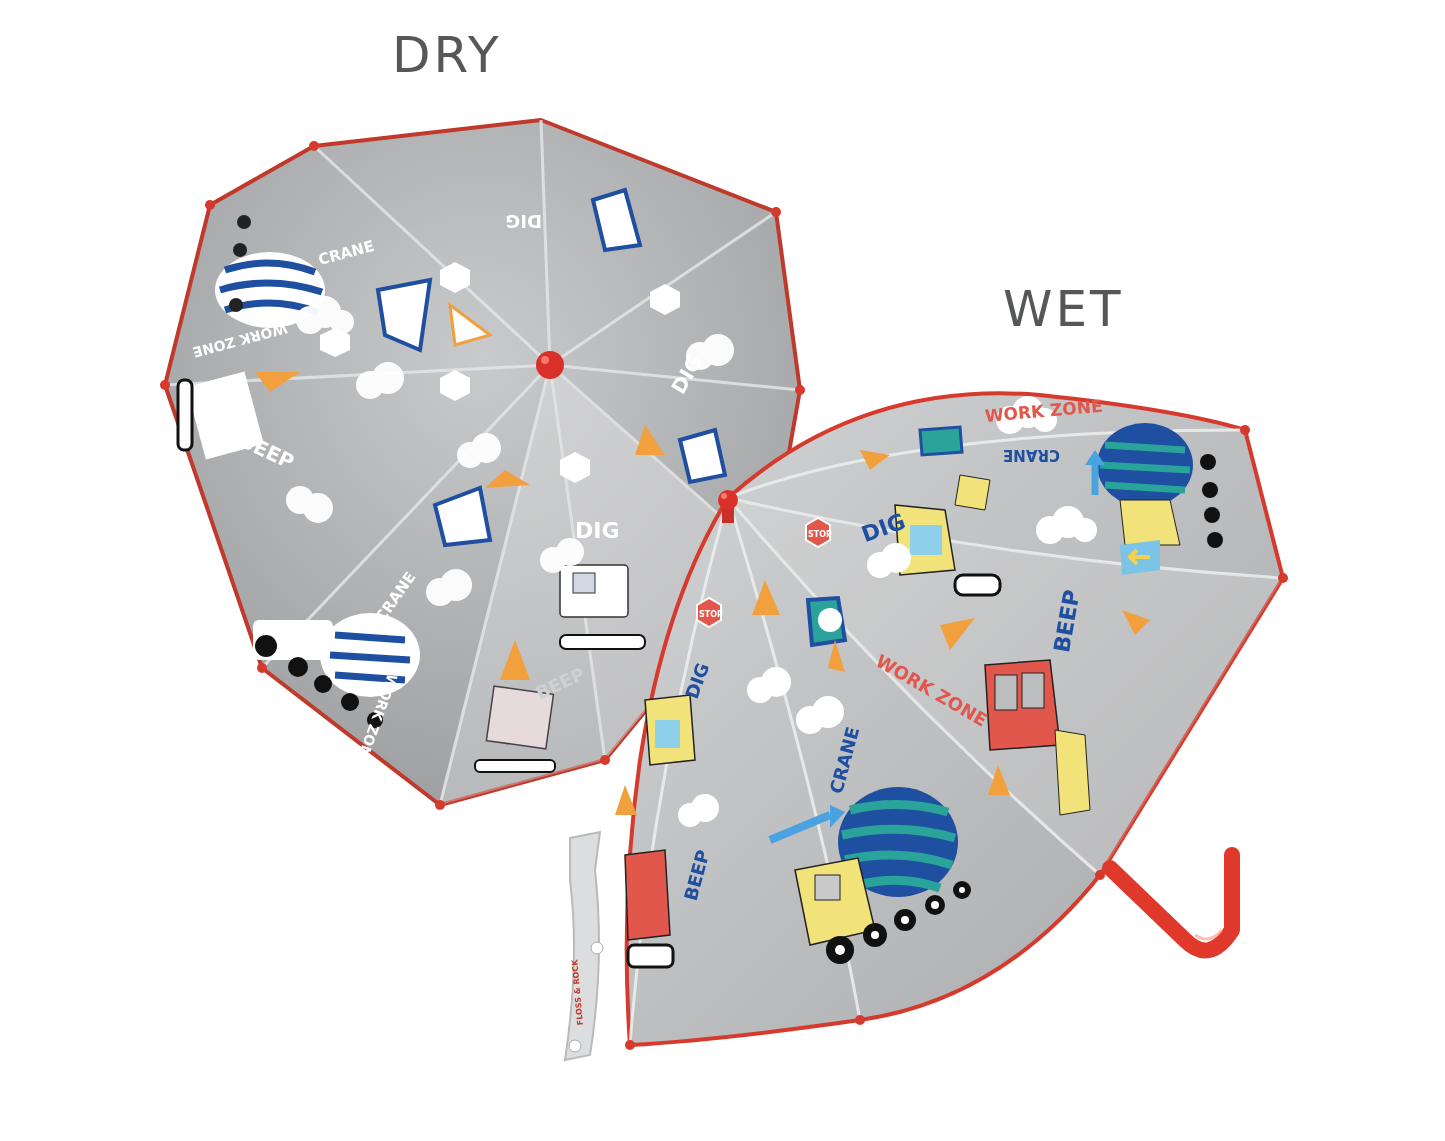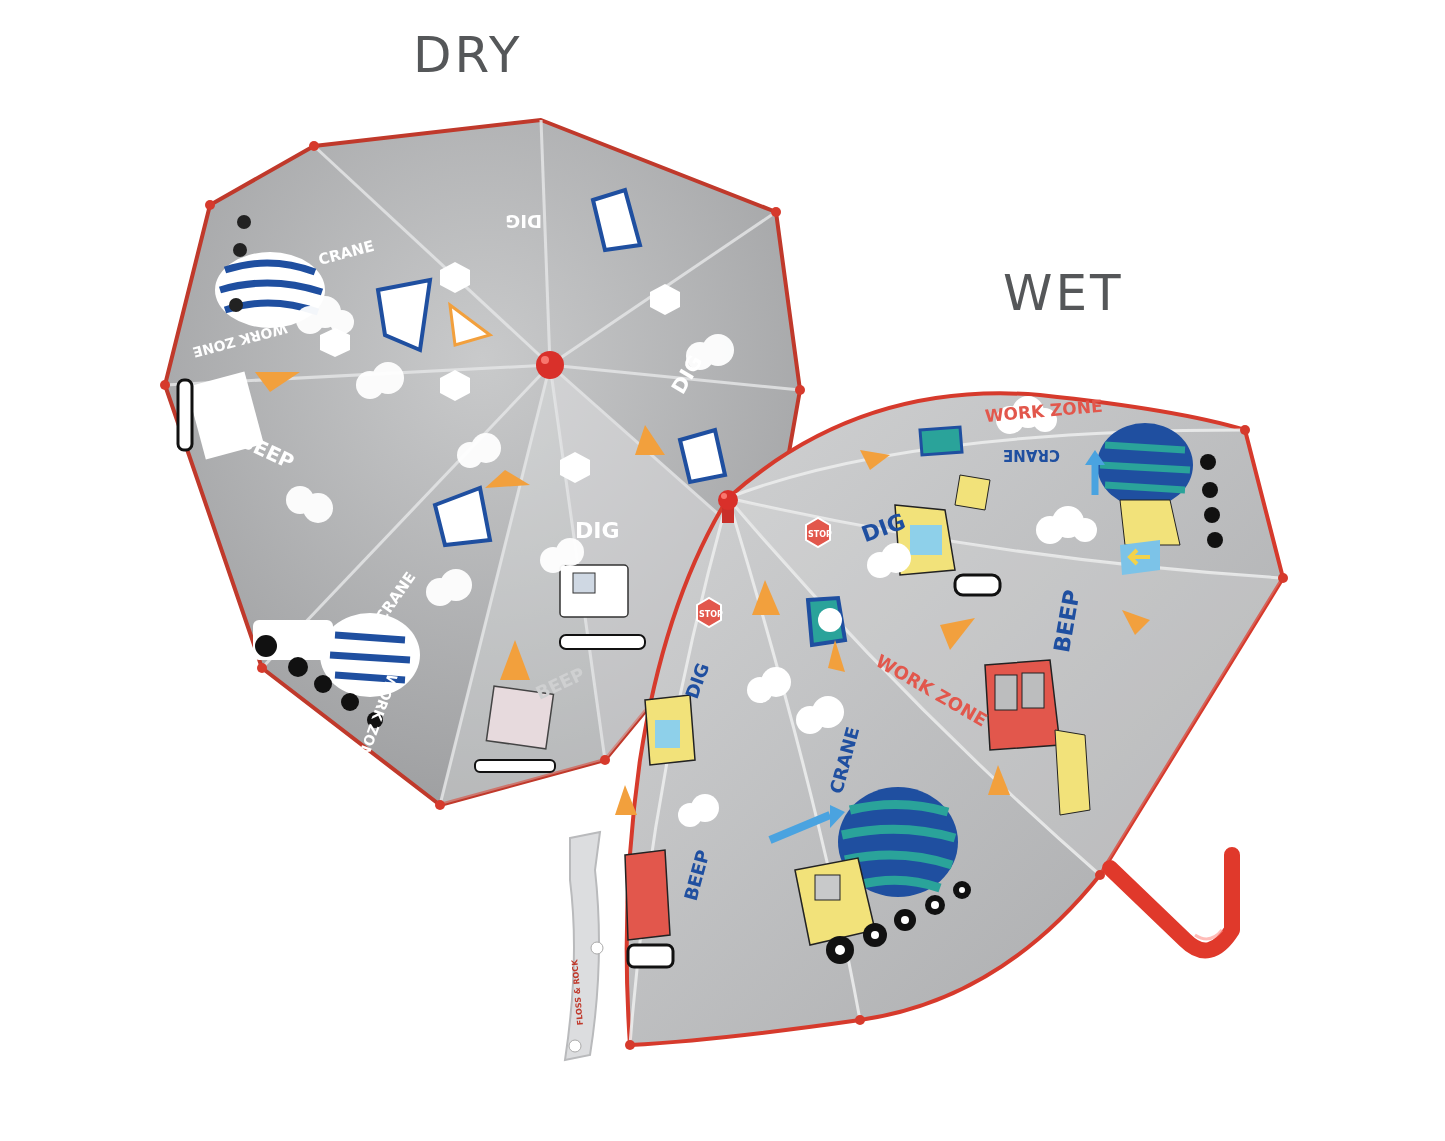--- a/index.html
+++ b/index.html
@@ -1,21 +1,21 @@
 <!DOCTYPE html>
 <html><head>
 <meta charset="utf-8">
 <style>
   html, body { margin: 0; padding: 0; background: #ffffff; }
   body { width: 1445px; height: 1141px; position: relative; overflow: hidden;
          font-family: "DejaVu Sans", "Liberation Sans", sans-serif; }
   .label { position: absolute; color: #555759; font-size: 50px; letter-spacing: 3px;
            font-weight: 400; line-height: 1; }
-  #label-dry { left: 413px; top: 30px; }
-  #label-wet { left: 1003px; top: 268px; text-align: center; }
+  #label-dry { left: 392px; top: 30px; }
+  #label-wet { left: 1003px; top: 284px; text-align: center; }
   svg.scene { position: absolute; left: 0; top: 0; }
   .art-text { font-family: "DejaVu Sans", sans-serif; font-weight: bold; }
 </style>
 </head>
 <body>
 
 <div class="label" id="label-dry">DRY</div>
 <div class="label" id="label-wet">WET</div>
 
 <svg class="scene" width="1445" height="1141" viewBox="0 0 1445 1141">

